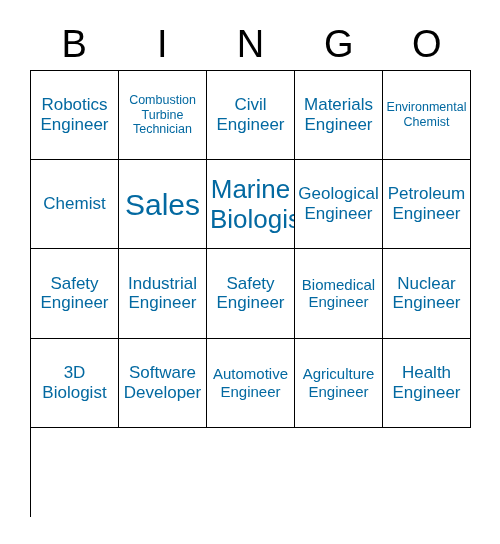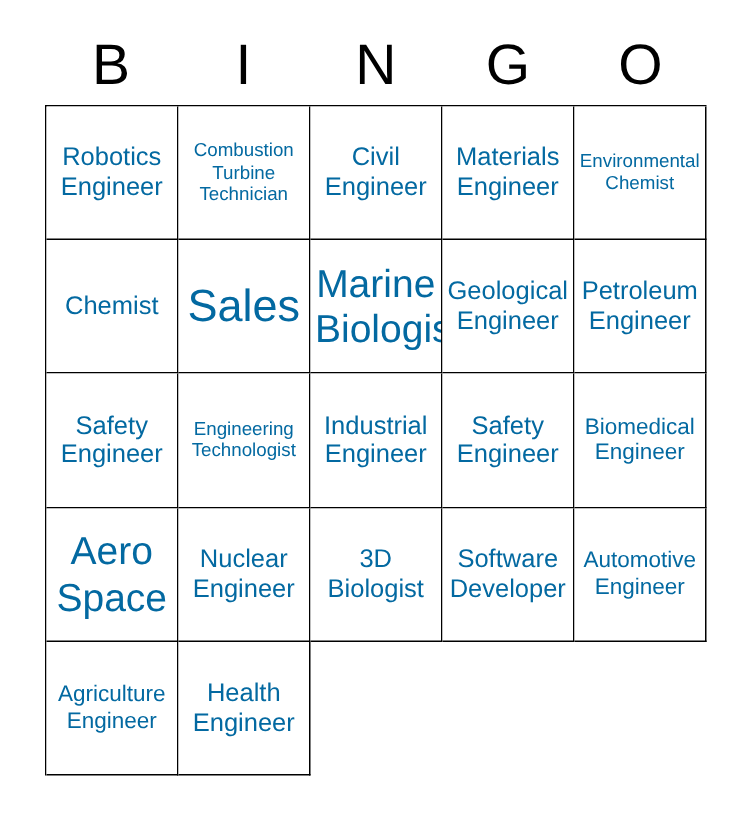--- a/index.html
+++ b/index.html
@@ -137,38 +137,30 @@
       </div>
       <div class="cell">
         <span class="cell-text fs-md">Petroleum
 Engineer</span>
       </div>
       <div class="cell">
         <span class="cell-text fs-md">Safety
 Engineer</span>
       </div>
       <div class="cell">
-        <span class="cell-text fs-xs">Engineering
-Technologist</span>
-      </div>
-      <div class="cell">
         <span class="cell-text fs-md">Industrial
 Engineer</span>
       </div>
       <div class="cell">
         <span class="cell-text fs-md">Safety
 Engineer</span>
       </div>
       <div class="cell">
         <span class="cell-text fs-sm">Biomedical
 Engineer</span>
-      </div>
-      <div class="cell">
-        <span class="cell-text fs-lg">Aero
-Space</span>
       </div>
       <div class="cell">
         <span class="cell-text fs-md">Nuclear
 Engineer</span>
       </div>
       <div class="cell">
         <span class="cell-text fs-md">3D
 Biologist</span>
       </div>
       <div class="cell">

